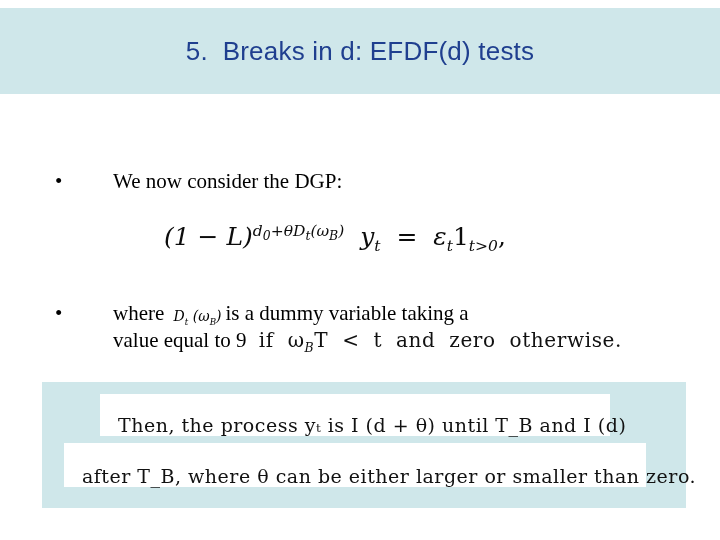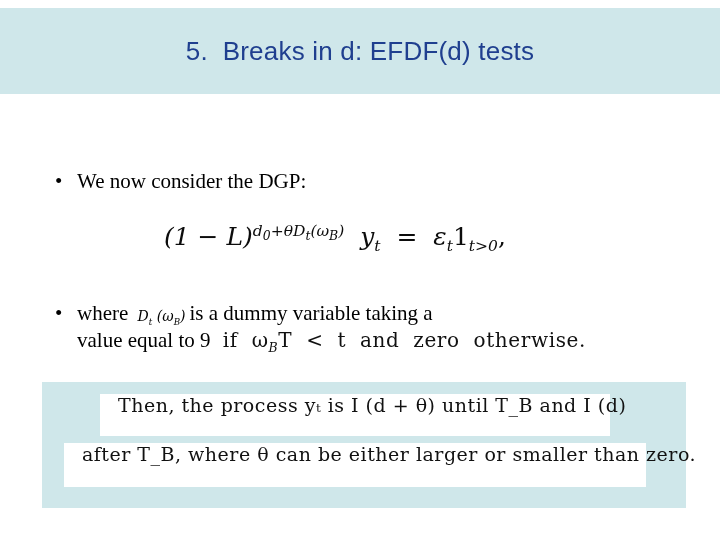--- a/index.html
+++ b/index.html
@@ -52,20 +52,21 @@
   .bullet-dot {
     width: 22px;
     font-size: 21px;
     line-height: 1;
     text-align: left;
     flex: none;
   }
   .bullet-text {
     font-size: 21px;
     line-height: 1.25;
+    margin-left: 36px;
   }
   #bullet1 {
     left: 55px;
     top: 168px;
     width: 600px;
   }
   #bullet2 {
     left: 55px;
     top: 300px;
     width: 640px;
@@ -119,21 +120,21 @@
     left: 42px;
     top: 382px;
     width: 644px;
     height: 126px;
     background: #cfe7ea;
   }
   .white-strip {
     position: absolute;
     background: #ffffff;
     display: flex;
-    align-items: flex-start;
+    align-items: flex-end;
     padding-left: 18px;
     box-sizing: border-box;
     font-family: "DejaVu Serif", serif;
     font-size: 19px;
     letter-spacing: 0.5px;
     color: #111111;
     white-space: nowrap;
   }
   #strip-1 {
     left: 100px;

